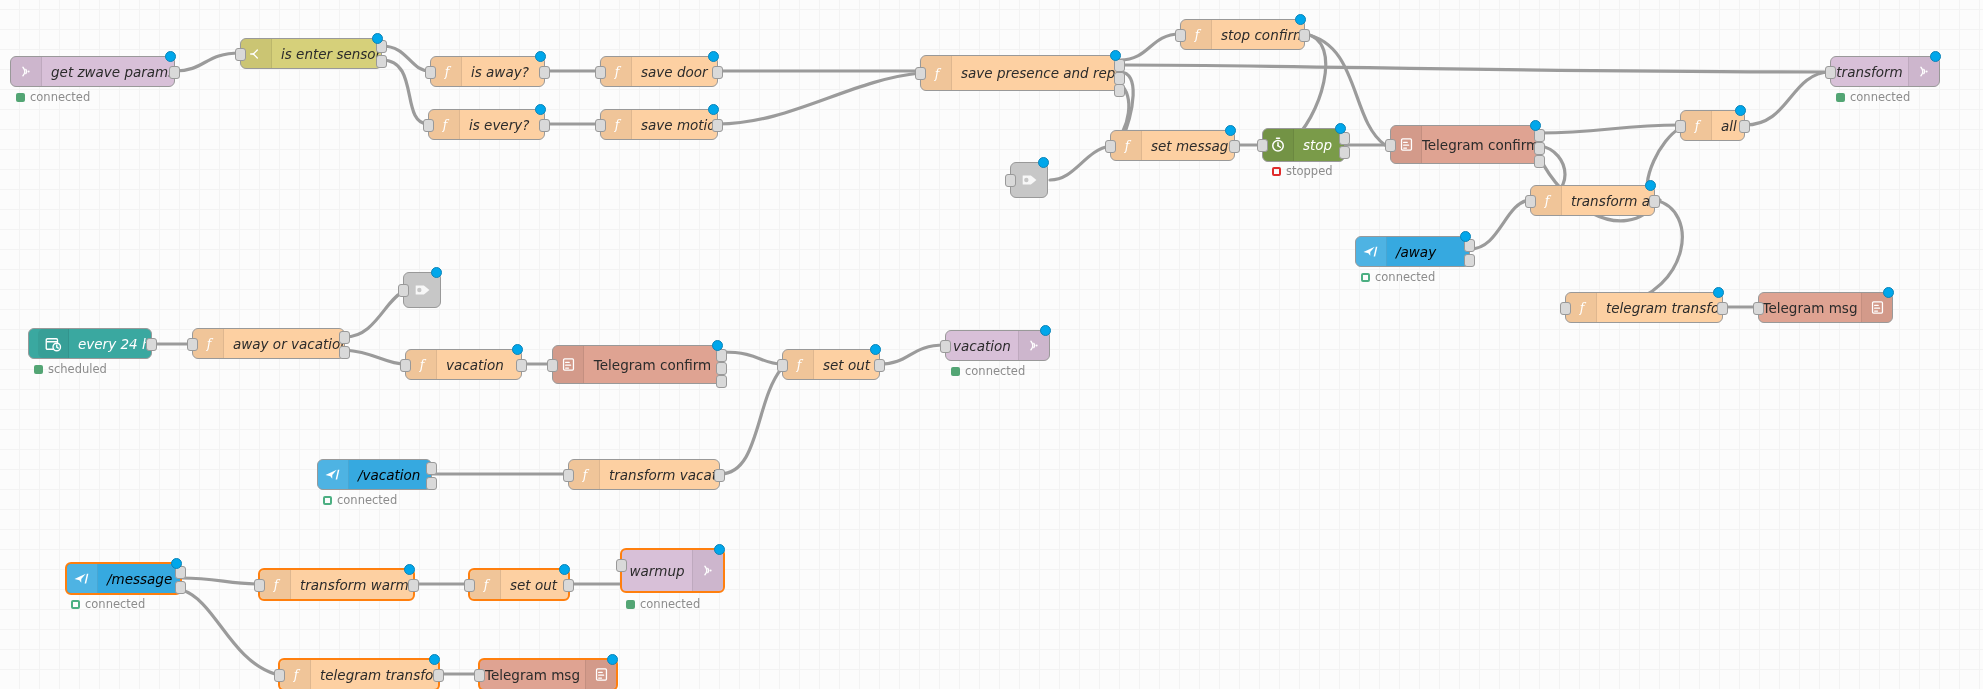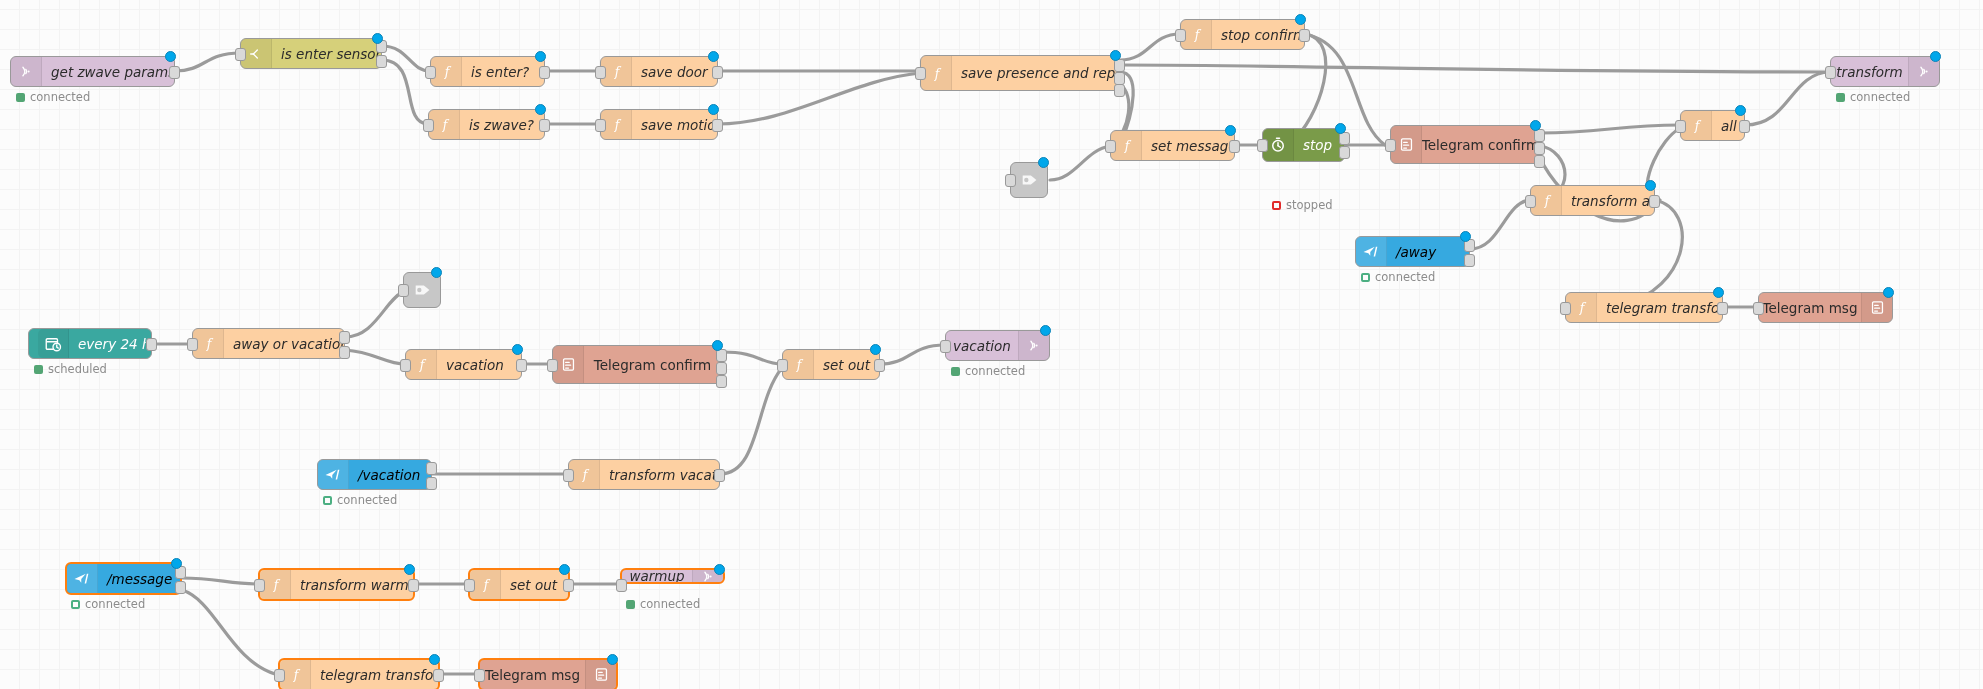--- a/index.html
+++ b/index.html
@@ -219,33 +219,33 @@
     <span class="port out" style="top:16px;"></span>
     <span class="bluedot"></span>
   </div>
 
   <div class="node n-func" style="left:430px;top:56px;width:115px;height:31px;">
     <span class="ic">
       <svg width="15" height="17" viewBox="0 0 24 24">
           <text x="9" y="19" font-family="DejaVu Serif,serif" font-style="italic" font-size="20" fill="#fff">f</text>
         </svg>
     </span>
-    <span class="lbl ital">is enter?</span>
+    <span class="lbl ital">is away?</span>
     <span class="port in" style="top:9px;"></span>
     <span class="port out" style="top:9px;"></span>
     <span class="bluedot"></span>
   </div>
 
   <div class="node n-func" style="left:428px;top:109px;width:117px;height:31px;">
     <span class="ic">
       <svg width="15" height="17" viewBox="0 0 24 24">
           <text x="9" y="19" font-family="DejaVu Serif,serif" font-style="italic" font-size="20" fill="#fff">f</text>
         </svg>
     </span>
-    <span class="lbl ital">is zwave?</span>
+    <span class="lbl ital">is every?</span>
     <span class="port in" style="top:9px;"></span>
     <span class="port out" style="top:9px;"></span>
     <span class="bluedot"></span>
   </div>
 
   <div class="node n-func" style="left:600px;top:56px;width:118px;height:31px;">
     <span class="ic">
       <svg width="15" height="17" viewBox="0 0 24 24">
           <text x="9" y="19" font-family="DejaVu Serif,serif" font-style="italic" font-size="20" fill="#fff">f</text>
         </svg>
@@ -329,21 +329,21 @@
             <path d="M10 3h4"></path>
           </g>
         </svg>
     </span>
     <span class="lbl ital">stop</span>
     <span class="port in" style="top:10px;"></span>
     <span class="port out" style="top:3px;"></span>
     <span class="port out" style="top:17px;"></span>
     <span class="bluedot"></span>
   </div>
-  <div class="status" style="left:1272px;top:164px;margin-top:34px;">
+  <div class="status" style="left:1272px;top:164px;">
     <span class="sq red-ring"></span>
     <span>stopped</span>
   </div>
 
   <div class="node n-telegram-tx" style="left:1390px;top:125px;width:150px;height:39px;">
     <span class="ic">
       <svg width="17" height="17" viewBox="0 0 24 24">
           <g fill="none" stroke="#fff" stroke-width="1.8">
         <rect x="5" y="4" width="14" height="16" rx="1.5"></rect>
             <path d="M8 9h5M8 13h7M8 17h4" stroke-linecap="round"></path>
@@ -615,21 +615,21 @@
       <svg width="15" height="17" viewBox="0 0 24 24">
           <text x="9" y="19" font-family="DejaVu Serif,serif" font-style="italic" font-size="20" fill="#fff">f</text>
         </svg>
     </span>
     <span class="lbl ital">set out</span>
     <span class="port in" style="top:9px;"></span>
     <span class="port out" style="top:9px;"></span>
     <span class="bluedot"></span>
   </div>
 
-  <div class="node n-mqtt selected" style="left:620px;top:568px;width:105px;height:16px;">
+  <div class="node n-mqtt selected" style="left:620px;top:548px;width:105px;height:45px;">
     <span class="lbl ital ctr">warmup</span>
     <span class="ic right">
       <svg width="17" height="17" viewBox="0 0 24 24">
           <g fill="none" stroke="#fff" stroke-width="2" stroke-linecap="round">
         <path d="M7 6a9 9 0 0 1 0 12"></path>
             <path d="M11 9a5 5 0 0 1 0 6"></path>
             <circle cx="15" cy="12" r="1.4" fill="#fff" stroke="none"></circle>
           </g>
         </svg>
     </span>

